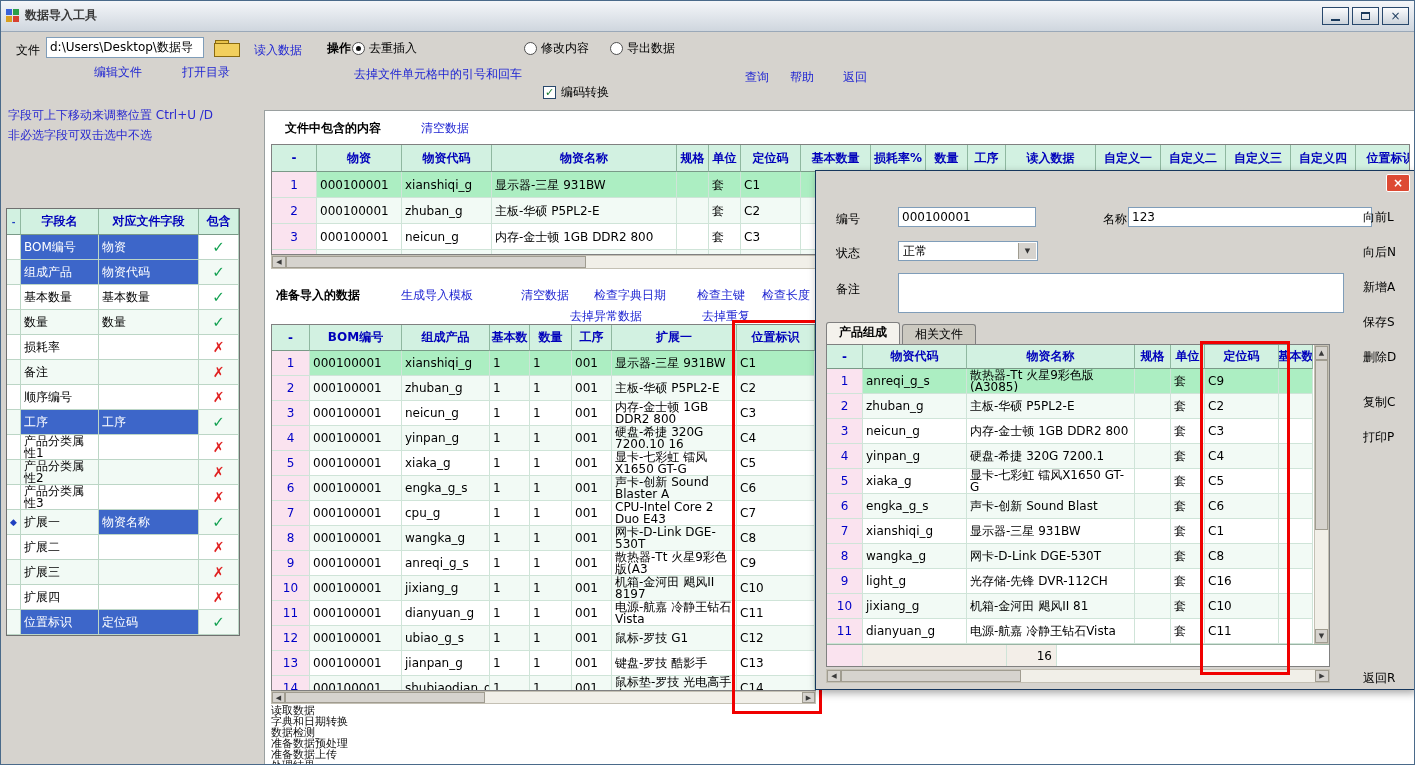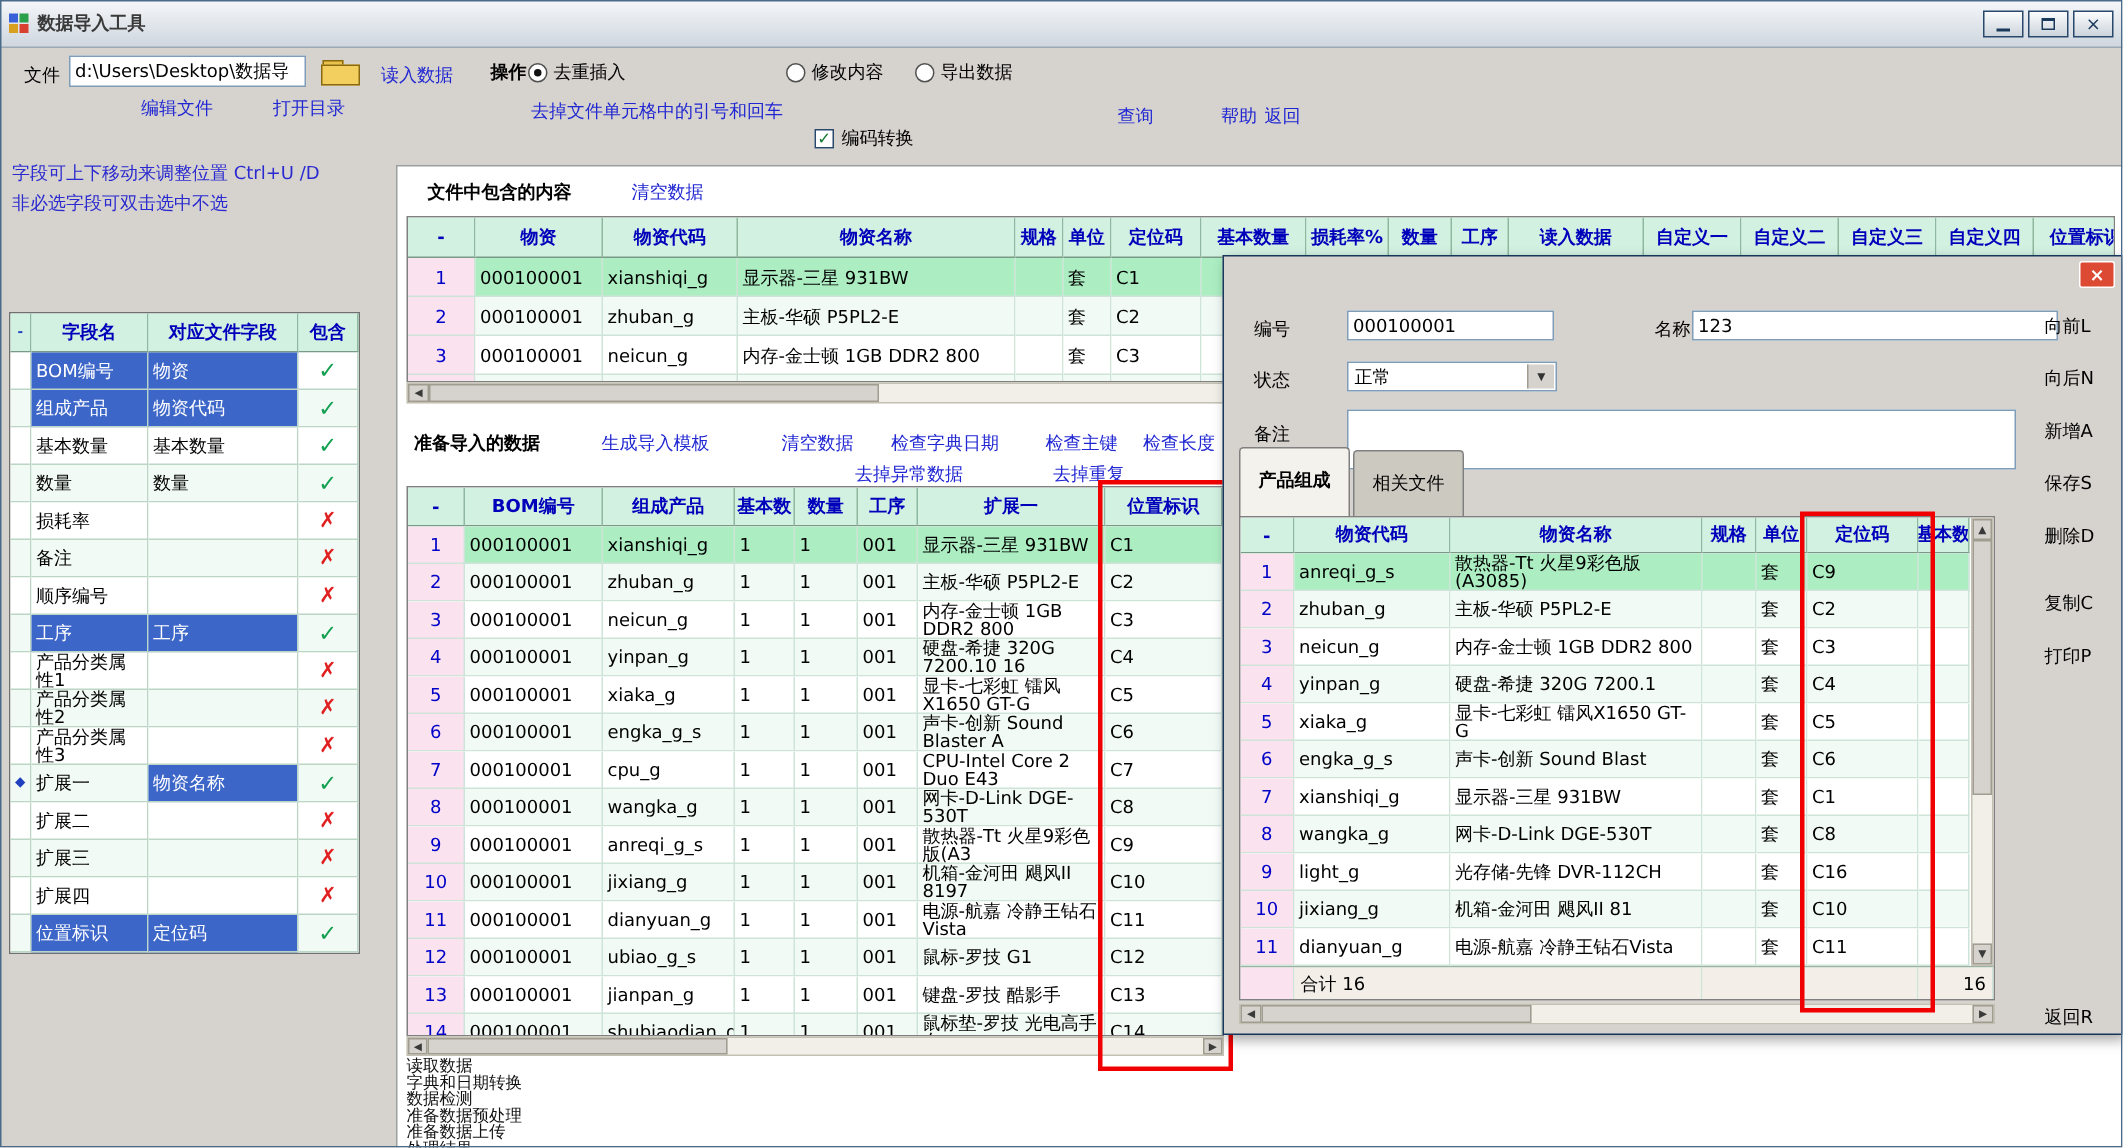--- a/index.html
+++ b/index.html
@@ -88,21 +88,21 @@
   .dlg-icon{width:11px;height:11px;border:1px solid #fff;background:#5a92e4;margin-right:6px;}
   .dlg-close{position:absolute;right:4px;top:3px;width:24px;height:18px;background:#dd4a33;
     border:1px solid #fff;border-radius:2px;color:#fff;display:flex;align-items:center;justify-content:center;
     font-weight:bold;cursor:pointer;box-sizing:border-box;}
   .sel-box{position:absolute;border:1px solid #7f9db9;background:#fff;height:20px;box-sizing:border-box;
     display:flex;align-items:center;padding:0 4px;}
   .sel-arrow{position:absolute;right:1px;top:1px;bottom:1px;width:17px;background:#d6d3ce;
     border-left:1px solid #a09c90;display:flex;align-items:center;justify-content:center;font-size:7px;color:#333;cursor:pointer;}
   .notebox{position:absolute;border:1px solid #7f9db9;background:#fff;box-sizing:border-box;}
   .tabbar{position:absolute;display:flex;align-items:flex-end;}
-  .tab{height:19px;line-height:19px;padding:12px 12px;border:1px solid #808080;border-bottom:none;
+  .tab{height:19px;line-height:19px;padding:0 12px;border:1px solid #808080;border-bottom:none;
     background:#ccc9c0;border-radius:3px 3px 0 0;margin-right:2px;cursor:pointer;}
   .tab.active{background:#f4f2ec;height:21px;font-weight:bold;}
   .dlg-lnk{position:absolute;left:547px;color:#000000;cursor:pointer;white-space:nowrap;}
   .status-line{font-size:11px;line-height:11px;color:#101010;white-space:nowrap;}
   .frame{position:absolute;left:0;top:0;right:0;bottom:0;border:1px solid #4a6a8a;pointer-events:none;z-index:60;}
 </style>
 </head>
 <body>
 
 <div class="titlebar">
@@ -145,21 +145,21 @@
 </span>
 <span class="abs radio" style="left:610px;top:40px">
   <span class="rc"></span>
   <span>导出数据</span>
 </span>
 
 <span class="abs lnk" style="left:94px;top:64px">编辑文件</span>
 <span class="abs lnk" style="left:182px;top:64px">打开目录</span>
 <span class="abs lnk" style="left:354px;top:66px">去掉文件单元格中的引号和回车</span>
 <span class="abs lnk" style="left:745px;top:69px">查询</span>
-<span class="abs lnk" style="left:814px;top:69px">帮助</span>
+<span class="abs lnk" style="left:790px;top:69px">帮助</span>
 <span class="abs lnk" style="left:843px;top:69px">返回</span>
 
 <span class="abs cbwrap" style="left:543px;top:84px">
   <span class="cb">✓</span>
   <span>编码转换</span>
 </span>
 
 <span class="abs hint" style="left:8px;top:107px">字段可上下移动来调整位置 Ctrl+U /D</span>
 <span class="abs hint" style="left:8px;top:127px">非必选字段可双击选中不选</span>
 <div class="ltable" id="ltable">
@@ -734,21 +734,20 @@
       </div>
 
     <div class="sb" style="right:0;top:0;width:15px;height:299px">
       <span class="sbtn" style="top:0;left:0;right:0;height:14px">▲</span>
       <span class="sthumb" style="top:14px;left:0;right:0;height:170px"></span>
       <span class="sbtn" style="bottom:0;left:0;right:0;height:14px">▼</span>
     </div>
 
     <div class="gfoot">
       <span class="gf seqf" style="width:36px"></span>
-      <span class="gf" style="width:272px">合计 16</span>
       <span class="gf" style="width:144px"></span>
       <span class="gf" style="width:50px;justify-content:flex-end">16</span>
     </div>
   </div>
 
   <div class="sb" style="left:10px;top:498px;width:504px;height:14px">
     <span class="sbtn" style="left:0;top:0;bottom:0;width:14px">◀</span>
     <span class="sthumb" style="left:14px;top:0;bottom:0;width:180px"></span>
     <span class="sbtn" style="right:0;top:0;bottom:0;width:14px">▶</span>
   </div>

